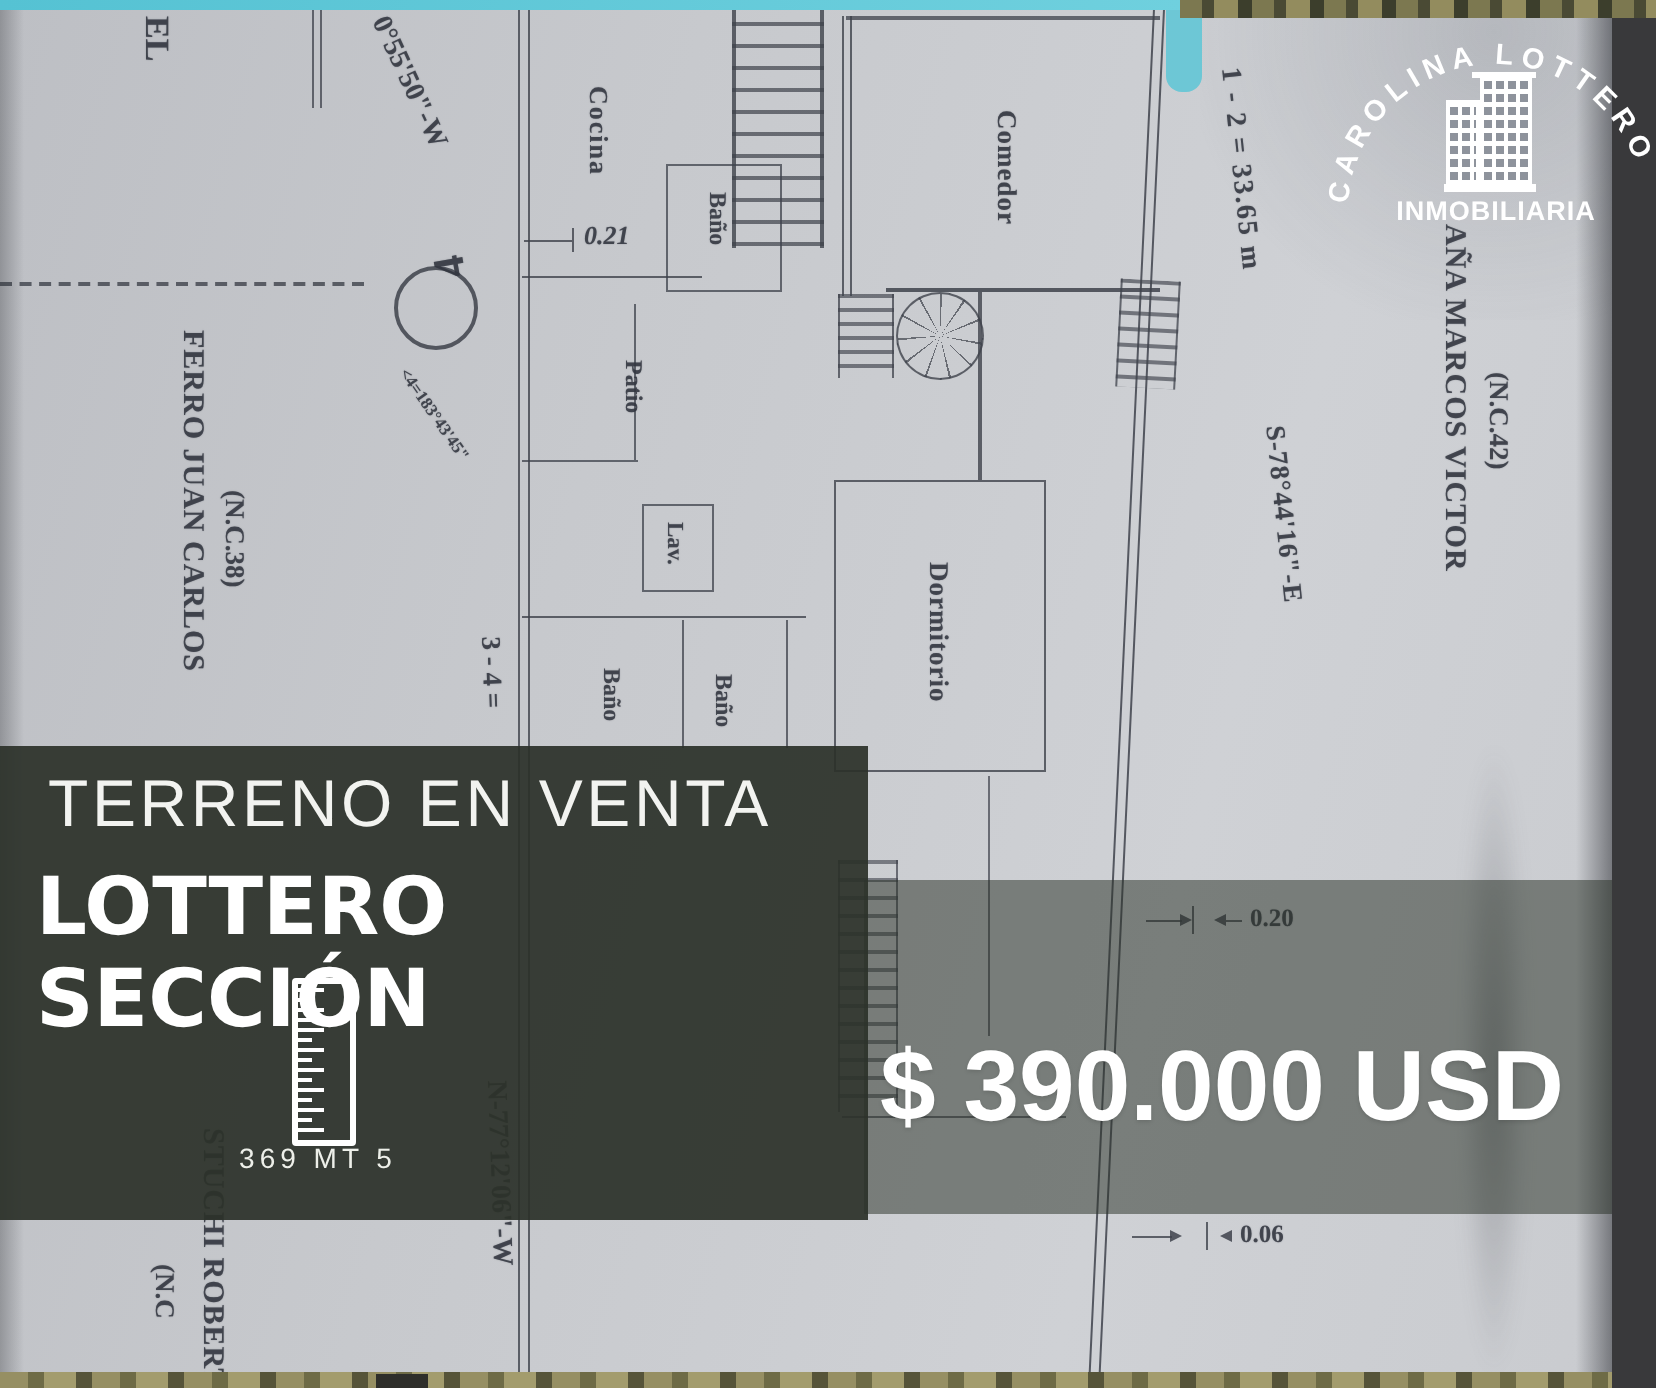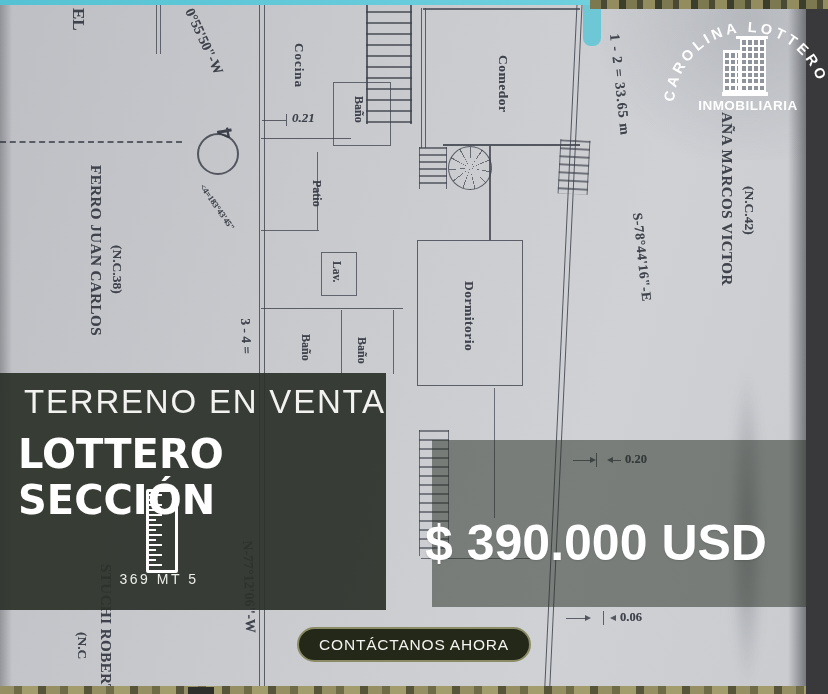--- a/index.html
+++ b/index.html
@@ -15,35 +15,35 @@
           text-shadow:0 0 .6px rgba(50,54,64,.5);}
   .rot90{transform:rotate(90deg);}
   .dimline{position:absolute;border-top:1.6px solid rgba(62,66,75,.8);}
   .dimtick{position:absolute;border-left:1.6px solid rgba(62,66,75,.8);}
   .arr{position:absolute;width:0;height:0;border-top:3px solid transparent;border-bottom:3px solid transparent;}
   .arr.r{border-left:6px solid rgba(62,66,75,.85);}
   .arr.l{border-right:6px solid rgba(62,66,75,.85);}
   
   .price-band{position:absolute;left:432px;top:440px;width:396px;height:167px;
               background:rgba(43,49,40,.52);z-index:2;}
-  .left-panel{position:absolute;left:0;top:373px;width:386px;height:237px;
+  .left-panel{position:absolute;left:0;top:373px;width:434px;height:237px;
               background:rgba(44,49,42,.93);z-index:3;}
   .headline{position:absolute;left:24px;top:10px;font-size:33px;font-weight:300;
             letter-spacing:1.8px;color:#f2f3f0;}
   .location{position:absolute;left:18px;top:58px;font-family:"DejaVu Sans",sans-serif;
             font-size:40px;font-weight:700;color:#ffffff;}
   .ruler{position:absolute;left:146px;top:116px;width:26px;height:78px;
          border:3px solid #fff;border-radius:2px;}
   .ruler .ticks{position:absolute;left:0;top:2px;bottom:2px;right:0;
          background-image:repeating-linear-gradient(to bottom,#fff 0 2px,transparent 2px 10px),
                           repeating-linear-gradient(to bottom,#fff 0 2px,transparent 2px 5px);
          background-size:13px 100%,7px 100%;background-repeat:no-repeat;}
   .area-label{position:absolute;left:89px;top:198px;width:140px;text-align:center;
          font-size:14px;letter-spacing:2.5px;color:#edefe9;}
-  .price{position:absolute;left:409px;top:440px;width:374px;height:189px;z-index:4;
+  .price{position:absolute;left:424px;top:440px;width:374px;height:189px;z-index:4;
          display:flex;align-items:center;justify-content:center;padding-top:16px;box-sizing:border-box;
          font-size:50px;font-weight:700;color:#fff;letter-spacing:0;
          text-shadow:0 1px 2px rgba(0,0,0,.12);}
   .cta{position:absolute;left:297px;top:627px;width:234px;height:35px;z-index:6;
        background:#242819;border:2px solid #8b8c66;border-radius:18px;
        color:#f4f4f0;font-size:15.5px;letter-spacing:.8px;font-family:"Liberation Sans",sans-serif;
        display:flex;align-items:center;justify-content:center;cursor:pointer;}
   
   .strip-teal{position:absolute;left:0;top:0;width:592px;height:5px;z-index:7;}
   .teal-blob{position:absolute;left:583px;top:0;width:18px;height:46px;z-index:2;
@@ -167,21 +167,20 @@
 
   <div class="left-panel">
     <div class="headline">TERRENO EN VENTA</div>
     <div class="location">LOTTERO SECCIÓN</div>
     <div class="ruler">
         <div class="ticks"></div>
       </div>
     <div class="area-label">369 MT 5</div>
   </div>
 
-  <button class="cta">CONTÁCTANOS AHORA</button>
 
   <div class="logo">
     <svg width="176" height="120" viewBox="0 0 176 120">
       <defs>
           <path id="logoArc" d="M 14,102 A 74,74 0 0 1 162,102" fill="none"></path>
         </defs>
       <text font-family="Liberation Sans, sans-serif" font-size="14.5" font-weight="bold" letter-spacing="3.5" fill="#ffffff">
         <textPath href="#logoArc" startOffset="4">CAROLINA LOTTERO</textPath>
       </text>
     </svg>

